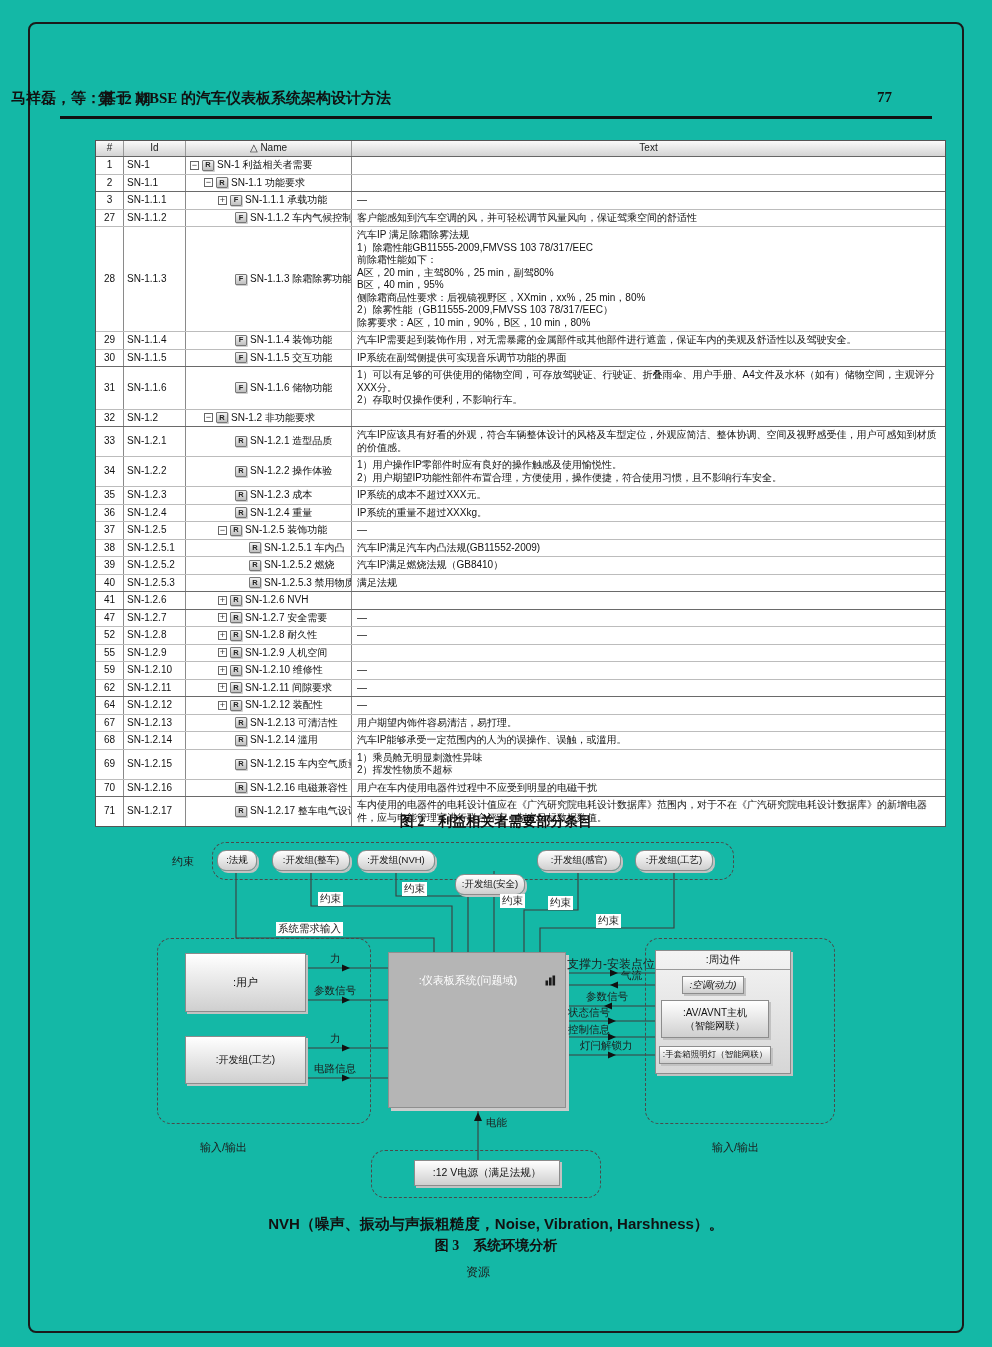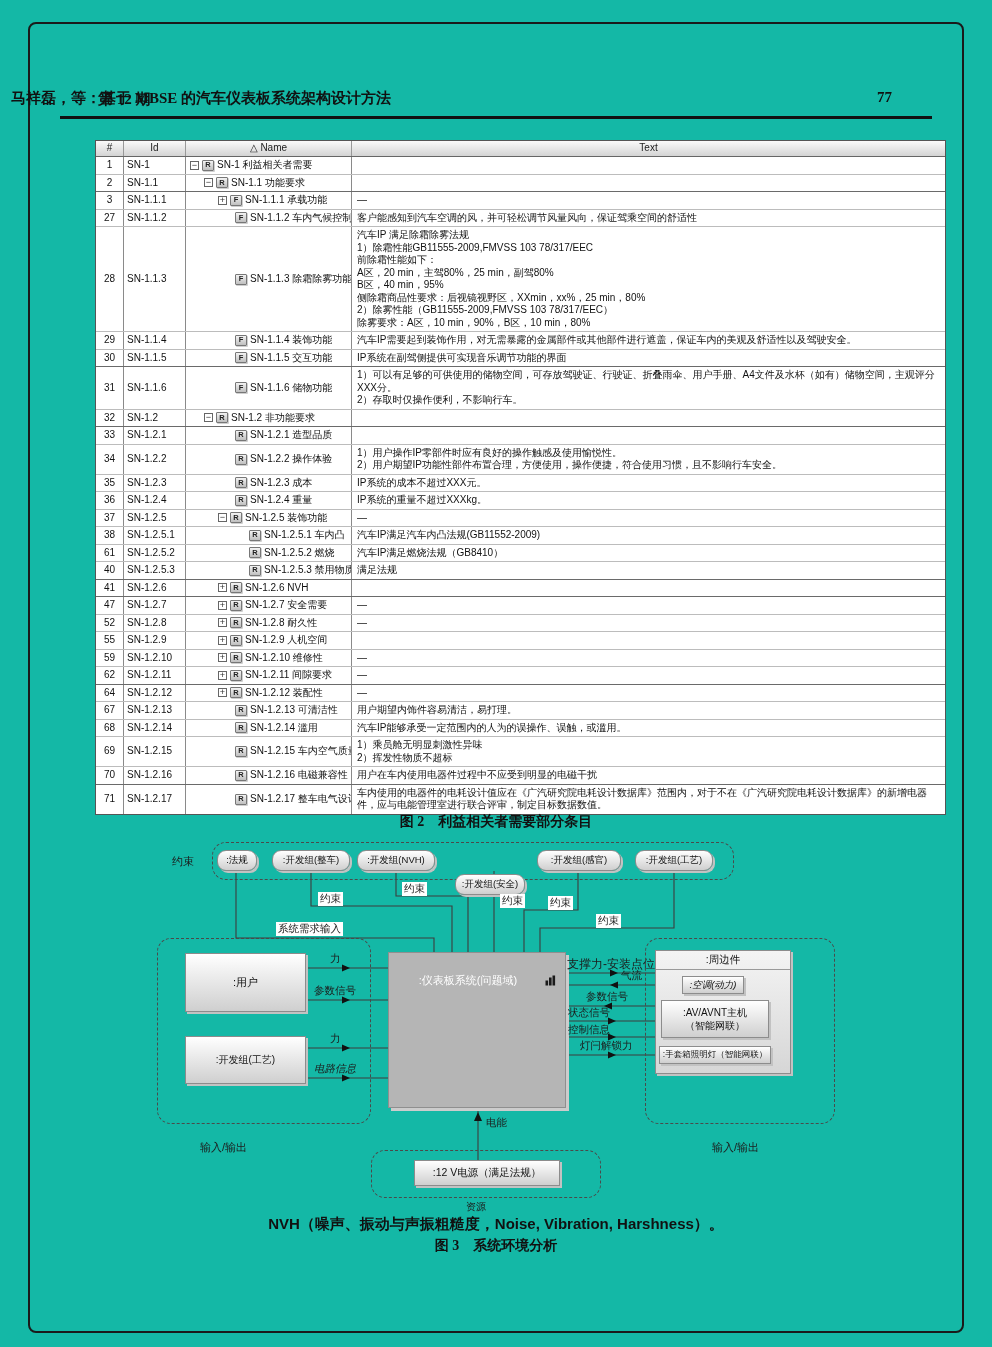--- a/index.html
+++ b/index.html
@@ -66,31 +66,31 @@
   #box-ac   { left:682px; top:976px; width:62px; height:18px; font-size:9.5px;font-style:italic; }
   #box-av   { left:661px; top:1000px; width:108px; height:38px; font-size:10px; white-space:pre-line; line-height:13px; }
   #box-glove{ left:659px; top:1046px; width:112px; height:18px; font-size:8.5px; }
   #box-12v  { left:414px; top:1160px; width:146px; height:26px; font-size:10.5px; }
 
   .dlabel { position:absolute; font-size:10.5px; color:#1c1c1c; white-space:nowrap; }
   .dlabel.onwire { background:#fff; padding:0 2px; }
   #lab-constr-grp { left:172px; top:854px; font-size:11px; }
   #lab-io-left  { left:200px; top:1140px; font-size:11px; }
   #lab-io-right { left:712px; top:1140px; font-size:11px; }
-  #lab-res      { left:466px; top:1200px; font-size:10px; }
+  #lab-res      { left:466px; top:1264px; font-size:12px; }
   #lab-sysreq { left:276px; top:922px; }
   #lab-c0 { left:318px; top:892px; }
   #lab-c1 { left:402px; top:882px; }
   #lab-c2 { left:500px; top:894px; }
   #lab-c3 { left:548px; top:896px; }
   #lab-c4 { left:596px; top:914px; }
   #lab-f-force1 { left:330px; top:952px; }
   #lab-f-param  { left:314px; top:984px; }
   #lab-f-force2 { left:330px; top:1032px; }
-  #lab-f-circ   { left:314px; top:1062px;font-style:italic; }
+  #lab-f-circ   { left:314px; top:1062px; }
   #lab-r-support{ left:567px; top:956px; font-size:12px; }
   #lab-r-air    { left:621px; top:969px; }
   #lab-r-param  { left:586px; top:990px; }
   #lab-r-status { left:568px; top:1006px; }
   #lab-r-ctrl   { left:568px; top:1023px; }
   #lab-r-latch  { left:580px; top:1039px; }
   #lab-power    { left:486px; top:1116px; }
 
   #wires { position:absolute; left:0; top:0; width:992px; height:1347px; pointer-events:none; }
 </style>
@@ -250,20 +250,23 @@
         <div class="t-row strong-sep">
       <div class="c-num">33</div>
       <div class="c-id">SN-1.2.1</div>
       <div class="c-name">
         <span class="name-inner" style="padding-left: 46px;">
           <span class="expander hidden"></span>
           <span class="type-icon">R</span>
           <span class="name-label">SN-1.2.1 造型品质</span>
         </span>
       </div>
+      <div class="c-text">
+            <span>汽车IP应该具有好看的外观，符合车辆整体设计的风格及车型定位，外观应简洁、整体协调、空间及视野感受佳，用户可感知到材质的价值感。</span>
+          </div>
     </div>
         <div class="t-row">
       <div class="c-num">34</div>
       <div class="c-id">SN-1.2.2</div>
       <div class="c-name">
         <span class="name-inner" style="padding-left: 46px;">
           <span class="expander hidden"></span>
           <span class="type-icon">R</span>
           <span class="name-label">SN-1.2.2 操作体验</span>
         </span>
@@ -323,21 +326,21 @@
           <span class="expander hidden"></span>
           <span class="type-icon">R</span>
           <span class="name-label">SN-1.2.5.1 车内凸</span>
         </span>
       </div>
       <div class="c-text">
             <span>汽车IP满足汽车内凸法规(GB11552-2009)</span>
           </div>
     </div>
         <div class="t-row">
-      <div class="c-num">61</div>
+      <div class="c-num">39</div>
       <div class="c-id">SN-1.2.5.2</div>
       <div class="c-name">
         <span class="name-inner" style="padding-left: 60px;">
           <span class="expander hidden"></span>
           <span class="type-icon">R</span>
           <span class="name-label">SN-1.2.5.2 燃烧</span>
         </span>
       </div>
       <div class="c-text">
             <span>汽车IP满足燃烧法规（GB8410）</span>

